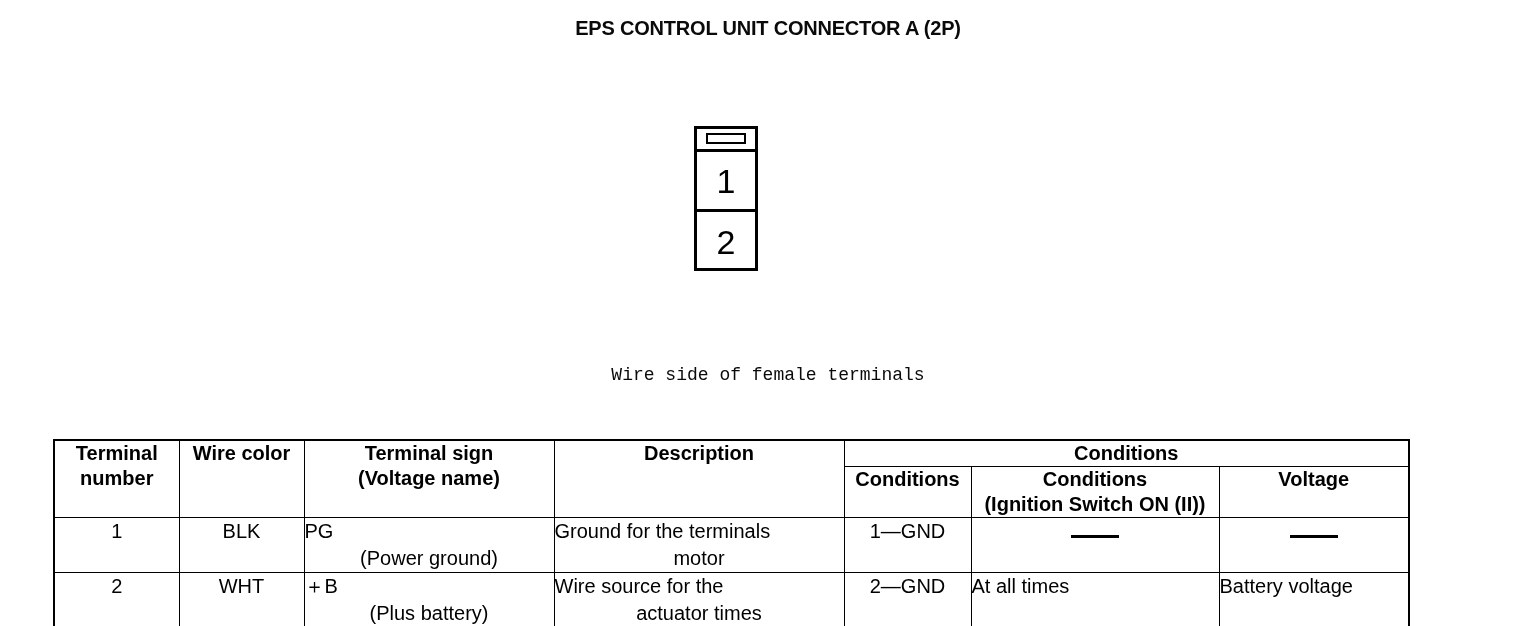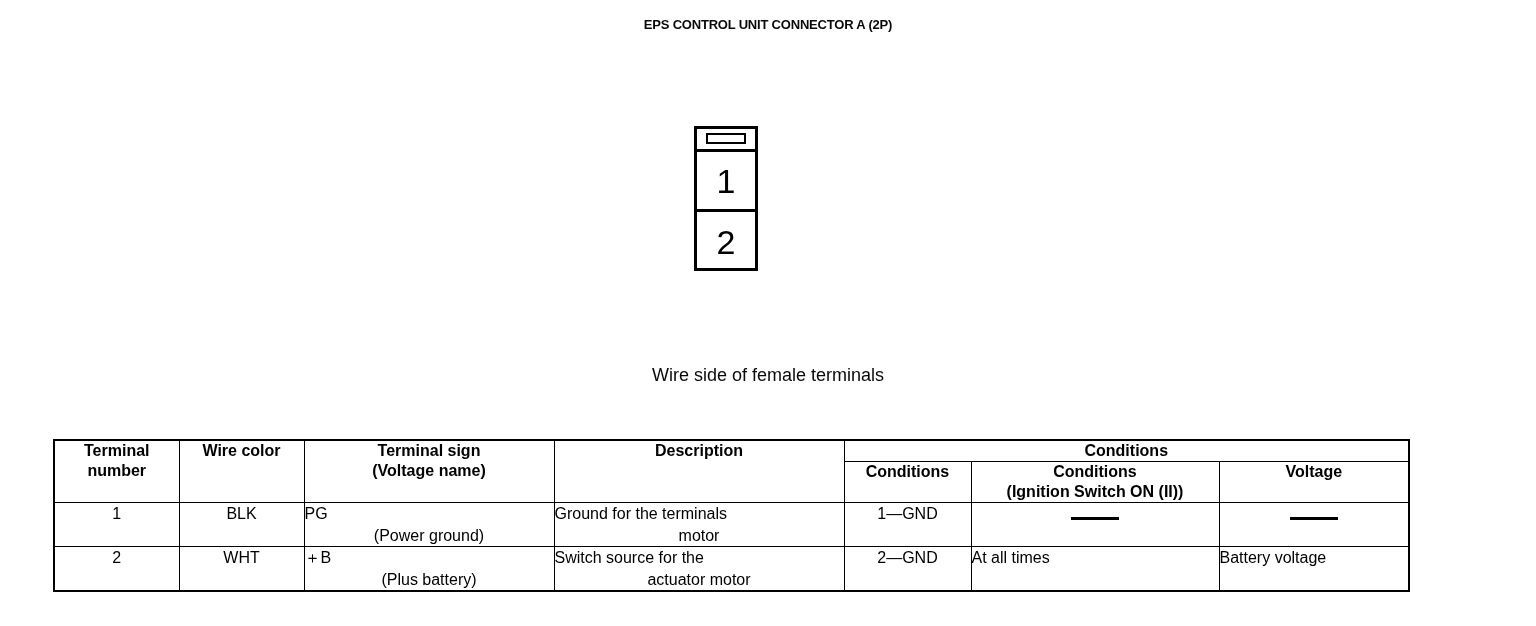--- a/index.html
+++ b/index.html
@@ -17,21 +17,21 @@
     overflow: hidden;
   }
 
   
   .page-title {
     position: absolute;
     left: 0;
     top: 17px;
     width: 1536px;
     text-align: center;
-    font-size: 13px;
+    font-size: 20px;
     font-weight: bold;
     letter-spacing: -0.2px;
     color: #0a0a0a;
   }
 
   
   .connector {
     position: absolute;
     left: 694px;
     top: 126px;
@@ -87,41 +87,42 @@
   
   .diagram-caption {
     position: absolute;
     left: 0;
     top: 365px;
     width: 1536px;
     text-align: center;
     font-size: 18px;
     font-weight: 400;
     color: #0a0a0a;
+    font-family: Liberation Mono, monospace;
   }
 
   
   .terminal-table-wrap {
     position: absolute;
     left: 53px;
     top: 439px;
     width: 1355px;
   }
   table.terminal-table {
     border-collapse: collapse;
     table-layout: fixed;
     width: 1355px;
     background: #fff;
   }
   table.terminal-table th,
   table.terminal-table td {
     border: 1.5px solid #000;
     padding: 0;
     vertical-align: top;
-    font-size: 16px;
+    font-size: 20px;
     color: #000;
   }
   table.terminal-table {
     border: 2.5px solid #000;
   }
   th.hcell {
     text-align: center;
     font-weight: bold;
     line-height: 1.25;
     padding: 5px 4px 4px 4px;
@@ -232,22 +233,22 @@
         </td>
       </tr>
       <tr>
         <td class="cell center">2</td>
         <td class="cell center">WHT</td>
         <td class="cell">
           <span>＋B</span>
           <span class="line2">(Plus battery)</span>
         </td>
         <td class="cell">
-          <span>Switch source for the</span>
-          <span class="line2">actuator motor</span>
+          <span>Wire source for the</span>
+          <span class="line2">actuator times</span>
         </td>
         <td class="cell center">2—GND</td>
         <td class="cell">At all times</td>
         <td class="cell">Battery voltage</td>
       </tr>
     </tbody>
   </table>
 </div>
 
 </body></html>

